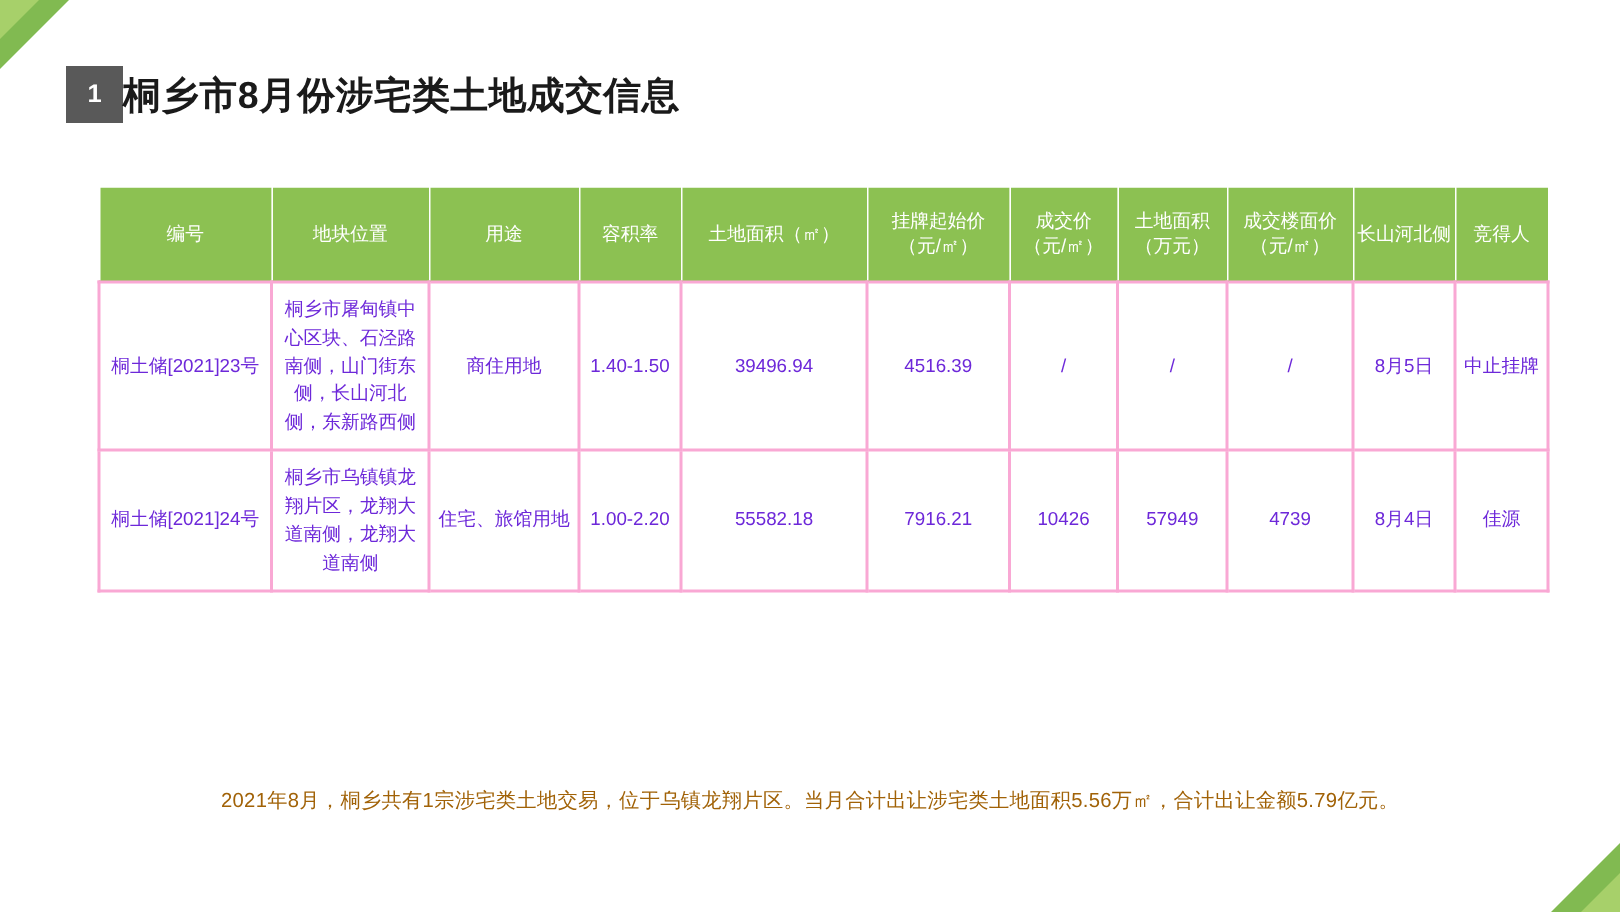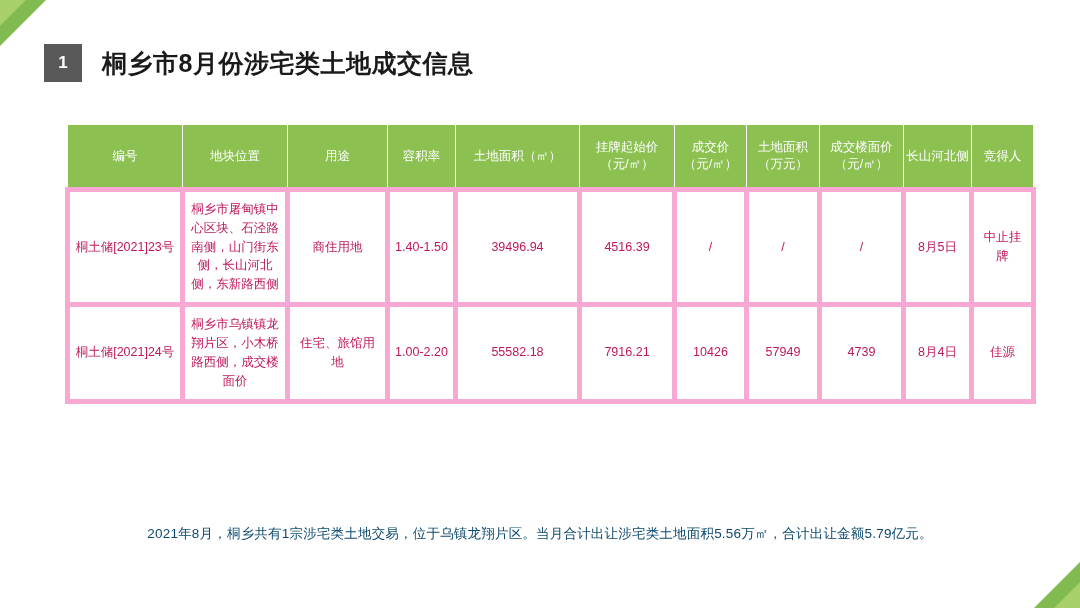--- a/index.html
+++ b/index.html
@@ -65,21 +65,20 @@
     height: 38px;
     background: #595959;
     color: #ffffff;
     font-size: 17px;
     display: flex;
     align-items: center;
     justify-content: center;
     font-weight: bold;
   }
   .title-text {
-    margin-left: 20px;
     font-size: 25px;
     color: #1a1a1a;
     font-weight: bold;
     letter-spacing: 0.5px;
   }
 
   table.data {
     position: absolute;
     left: 65px;
     top: 124px;
@@ -94,23 +93,23 @@
     font-weight: normal;
     border: 1px solid #ffffff;
     padding: 6px 2px;
     line-height: 1.35;
     text-align: center;
     vertical-align: middle;
     height: 50px;
   }
   table.data td {
     background: #ffffff;
-    color: #be185d;
+    color: #6d28d9;
     font-size: 12.5px;
-    border: 5px solid #f9a8d4;
+    border: 2px solid #f9a8d4;
     padding: 8px 4px;
     line-height: 1.5;
     text-align: center;
     vertical-align: middle;
   }
   table.data tbody tr:first-child td { height: 84px; }
   table.data tbody tr:last-child td { height: 76px; }
 
   .col-1 { width: 115px; }
   .col-2 { width: 105px; }
@@ -124,21 +123,21 @@
   .col-10 { width: 68px; }
   .col-11 { width: 62px; }
 
   .note {
     position: absolute;
     left: 0;
     right: 0;
     top: 525px;
     text-align: center;
     font-size: 13.5px;
-    color: #0c4a6e;
+    color: #a16207;
     letter-spacing: 0.2px;
   }
   .hdr-sub { display:block; }
 </style>
 </head>
 <body>
 
 <div class="slide">
 
   <div class="corner-tl"></div>
@@ -215,21 +214,21 @@
         <td>39496.94</td>
         <td>4516.39</td>
         <td>/</td>
         <td>/</td>
         <td>/</td>
         <td>8月5日</td>
         <td>中止挂牌</td>
       </tr>
       <tr>
         <td>桐土储[2021]24号</td>
-        <td>桐乡市乌镇镇龙翔片区，小木桥路西侧，成交楼面价</td>
+        <td>桐乡市乌镇镇龙翔片区，龙翔大道南侧，龙翔大道南侧</td>
         <td>住宅、旅馆用地</td>
         <td>1.00-2.20</td>
         <td>55582.18</td>
         <td>7916.21</td>
         <td>10426</td>
         <td>57949</td>
         <td>4739</td>
         <td>8月4日</td>
         <td>佳源</td>
       </tr>

